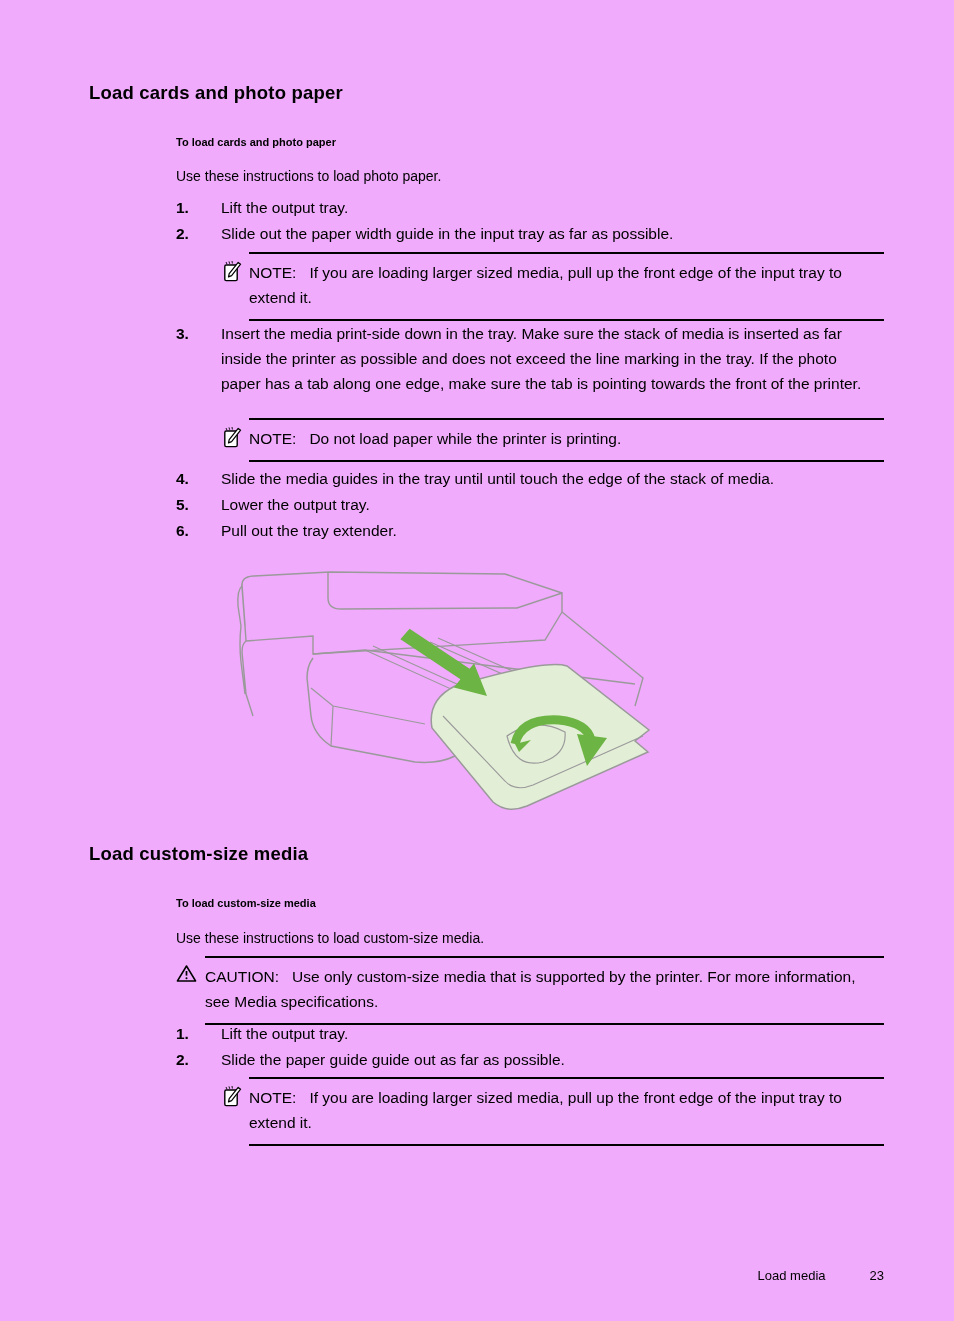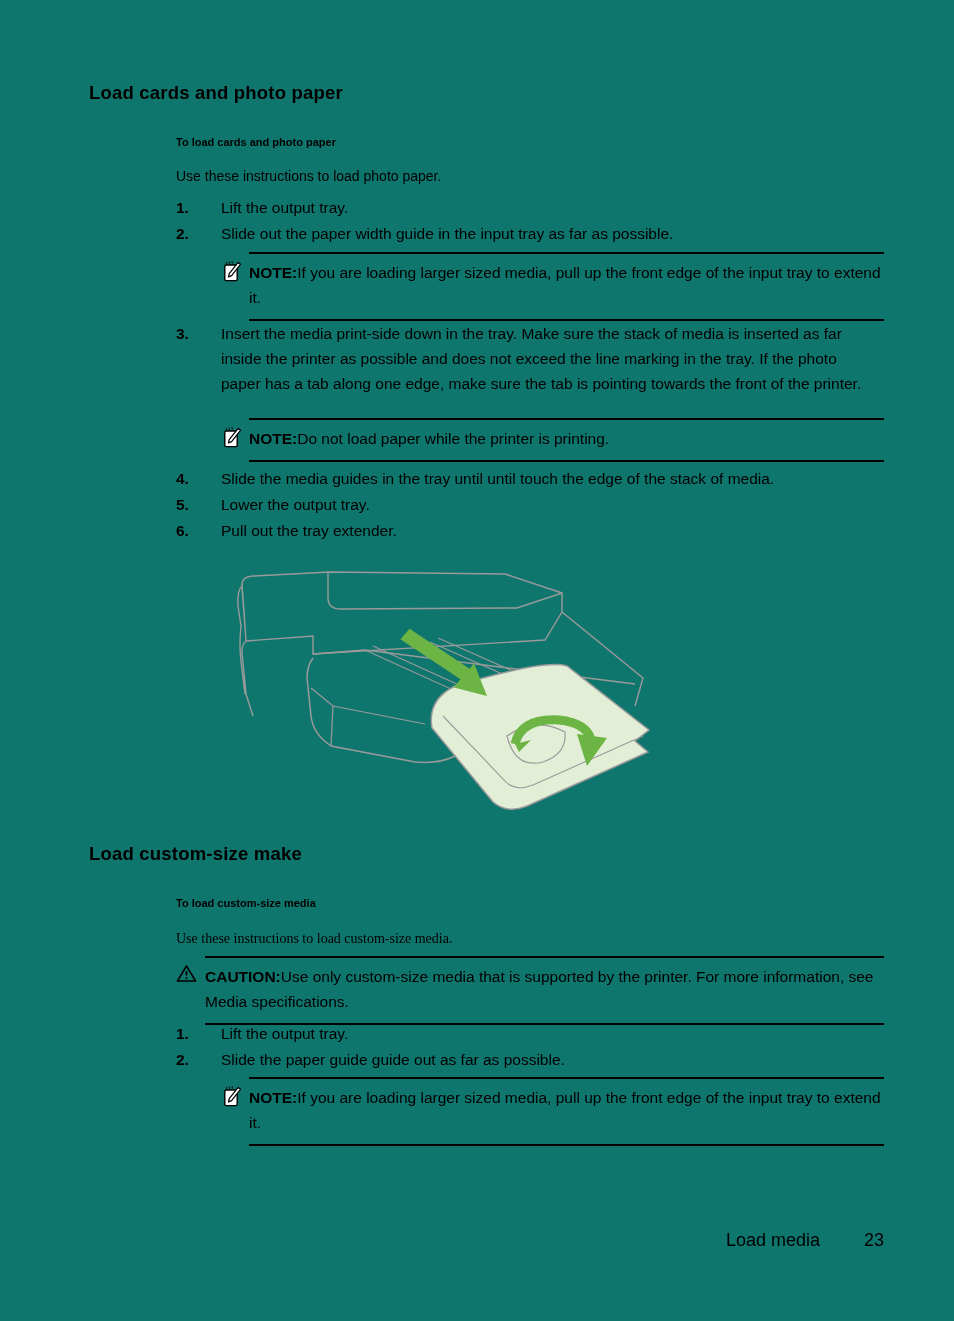--- a/index.html
+++ b/index.html
@@ -1,44 +1,44 @@
 <!DOCTYPE html>
 <html><head>
 <meta charset="utf-8">
 <style>
   * { margin:0; padding:0; box-sizing:border-box; }
   html,body { background:#fff; }
   body { font-family:"Liberation Sans", sans-serif; color:#000; }
-  .page { position:relative; width:954px; height:1321px; background:#0f766e; overflow:hidden; }
+  .page { position:relative; width:954px; height:1321px; background:#f0abfc; overflow:hidden; }
 
   .h1 { position:absolute; font-size:18.5px; font-weight:bold; letter-spacing:0.2px; }
   .subhead { position:absolute; font-size:11px; font-weight:bold; }
   .para { position:absolute; font-size:14px; line-height:25px; }
 
   .steps { position:absolute; list-style:none; font-size:15.5px; }
   .step { display:flex; line-height:25px; margin-bottom:1px; }
   .step .num { width:45px; flex:0 0 45px; font-weight:bold; }
   .step .txt { flex:1; }
 
   .callout { position:absolute; }
   .callout .co-icon { position:absolute; left:0; top:8px; }
   .callout .co-body {
     border-top:2px solid #000; border-bottom:2px solid #000;
     padding:6px 0 9px 0; font-size:15.5px; line-height:25px;
   }
   .note .co-body { margin-left:27px; }
   .caution .co-body { margin-left:29px; }
-  .co-label { font-weight:bold; }
+  .co-label { font-weight:normal; margin-right:13px; }
   .xref { color:#000; cursor:pointer; }
 
   .figure { position:absolute; left:215px; top:566px; width:445px; height:247px; }
 
-  .footer { position:absolute; left:176px; top:1230px; width:708px;
+  .footer { position:absolute; left:176px; top:1268px; width:708px;
     display:flex; justify-content:flex-end; align-items:baseline; gap:44px;
-    font-size:18px; }
+    font-size:13px; }
 </style>
 </head>
 <body>
 
 <div class="page">
 
   <div class="h1" style="left:89px; top:82px;">Load cards and photo paper</div>
 
   <div class="subhead" style="left:176px; top:136px;">To load cards and photo paper</div>
 
@@ -125,25 +125,25 @@
       <path d="M292,170 q28,-20 58,-4 q2,22 -22,30 q-28,7 -36,-26 z" fill="#e3eed7" stroke="#9a9a9a" stroke-width="1.2"></path>
 
       <path d="M194.6,62.7 L254.6,102.7 L259.1,97.4 L272,130 L238.9,121.6 L245.4,113.3 L185.4,73.3 Z" fill="#6cb443"></path>
 
       <path d="M300,178 q6,-26 44,-24 q28,3 32,20" stroke="#6cb443" stroke-width="9" fill="none"></path>
       <path d="M362,168 L392,172 L372,200 Z" fill="#6cb443"></path>
       <path d="M300,178 l16,-4 -12,12 z" fill="#6cb443"></path>
     </svg>
   </div>
 
-  <div class="h1" style="left:89px; top:843px;">Load custom-size make</div>
+  <div class="h1" style="left:89px; top:843px;">Load custom-size media</div>
 
   <div class="subhead" style="left:176px; top:897px;">To load custom-size media</div>
 
-  <div class="para" style="left:176px; top:926px; width:708px;font-family:Liberation Serif, serif;">Use these instructions to load custom-size media.</div>
+  <div class="para" style="left:176px; top:926px; width:708px;">Use these instructions to load custom-size media.</div>
 
   <div class="callout caution" style="left:176px; top:956px; width:708px;">
     <span class="co-icon">
       <svg width="21" height="19" viewBox="0 0 21 19" fill="none">
         <path d="M10.5 2 L19.6 17 H1.4 Z" stroke="#000" stroke-width="1.5" stroke-linejoin="round" fill="none"></path>
         <path d="M10.5 7 v4.6" stroke="#000" stroke-width="1.7"></path>
         <circle cx="10.5" cy="14.2" r="1" fill="#000"></circle>
       </svg>
     </span>
     <div class="co-body">

